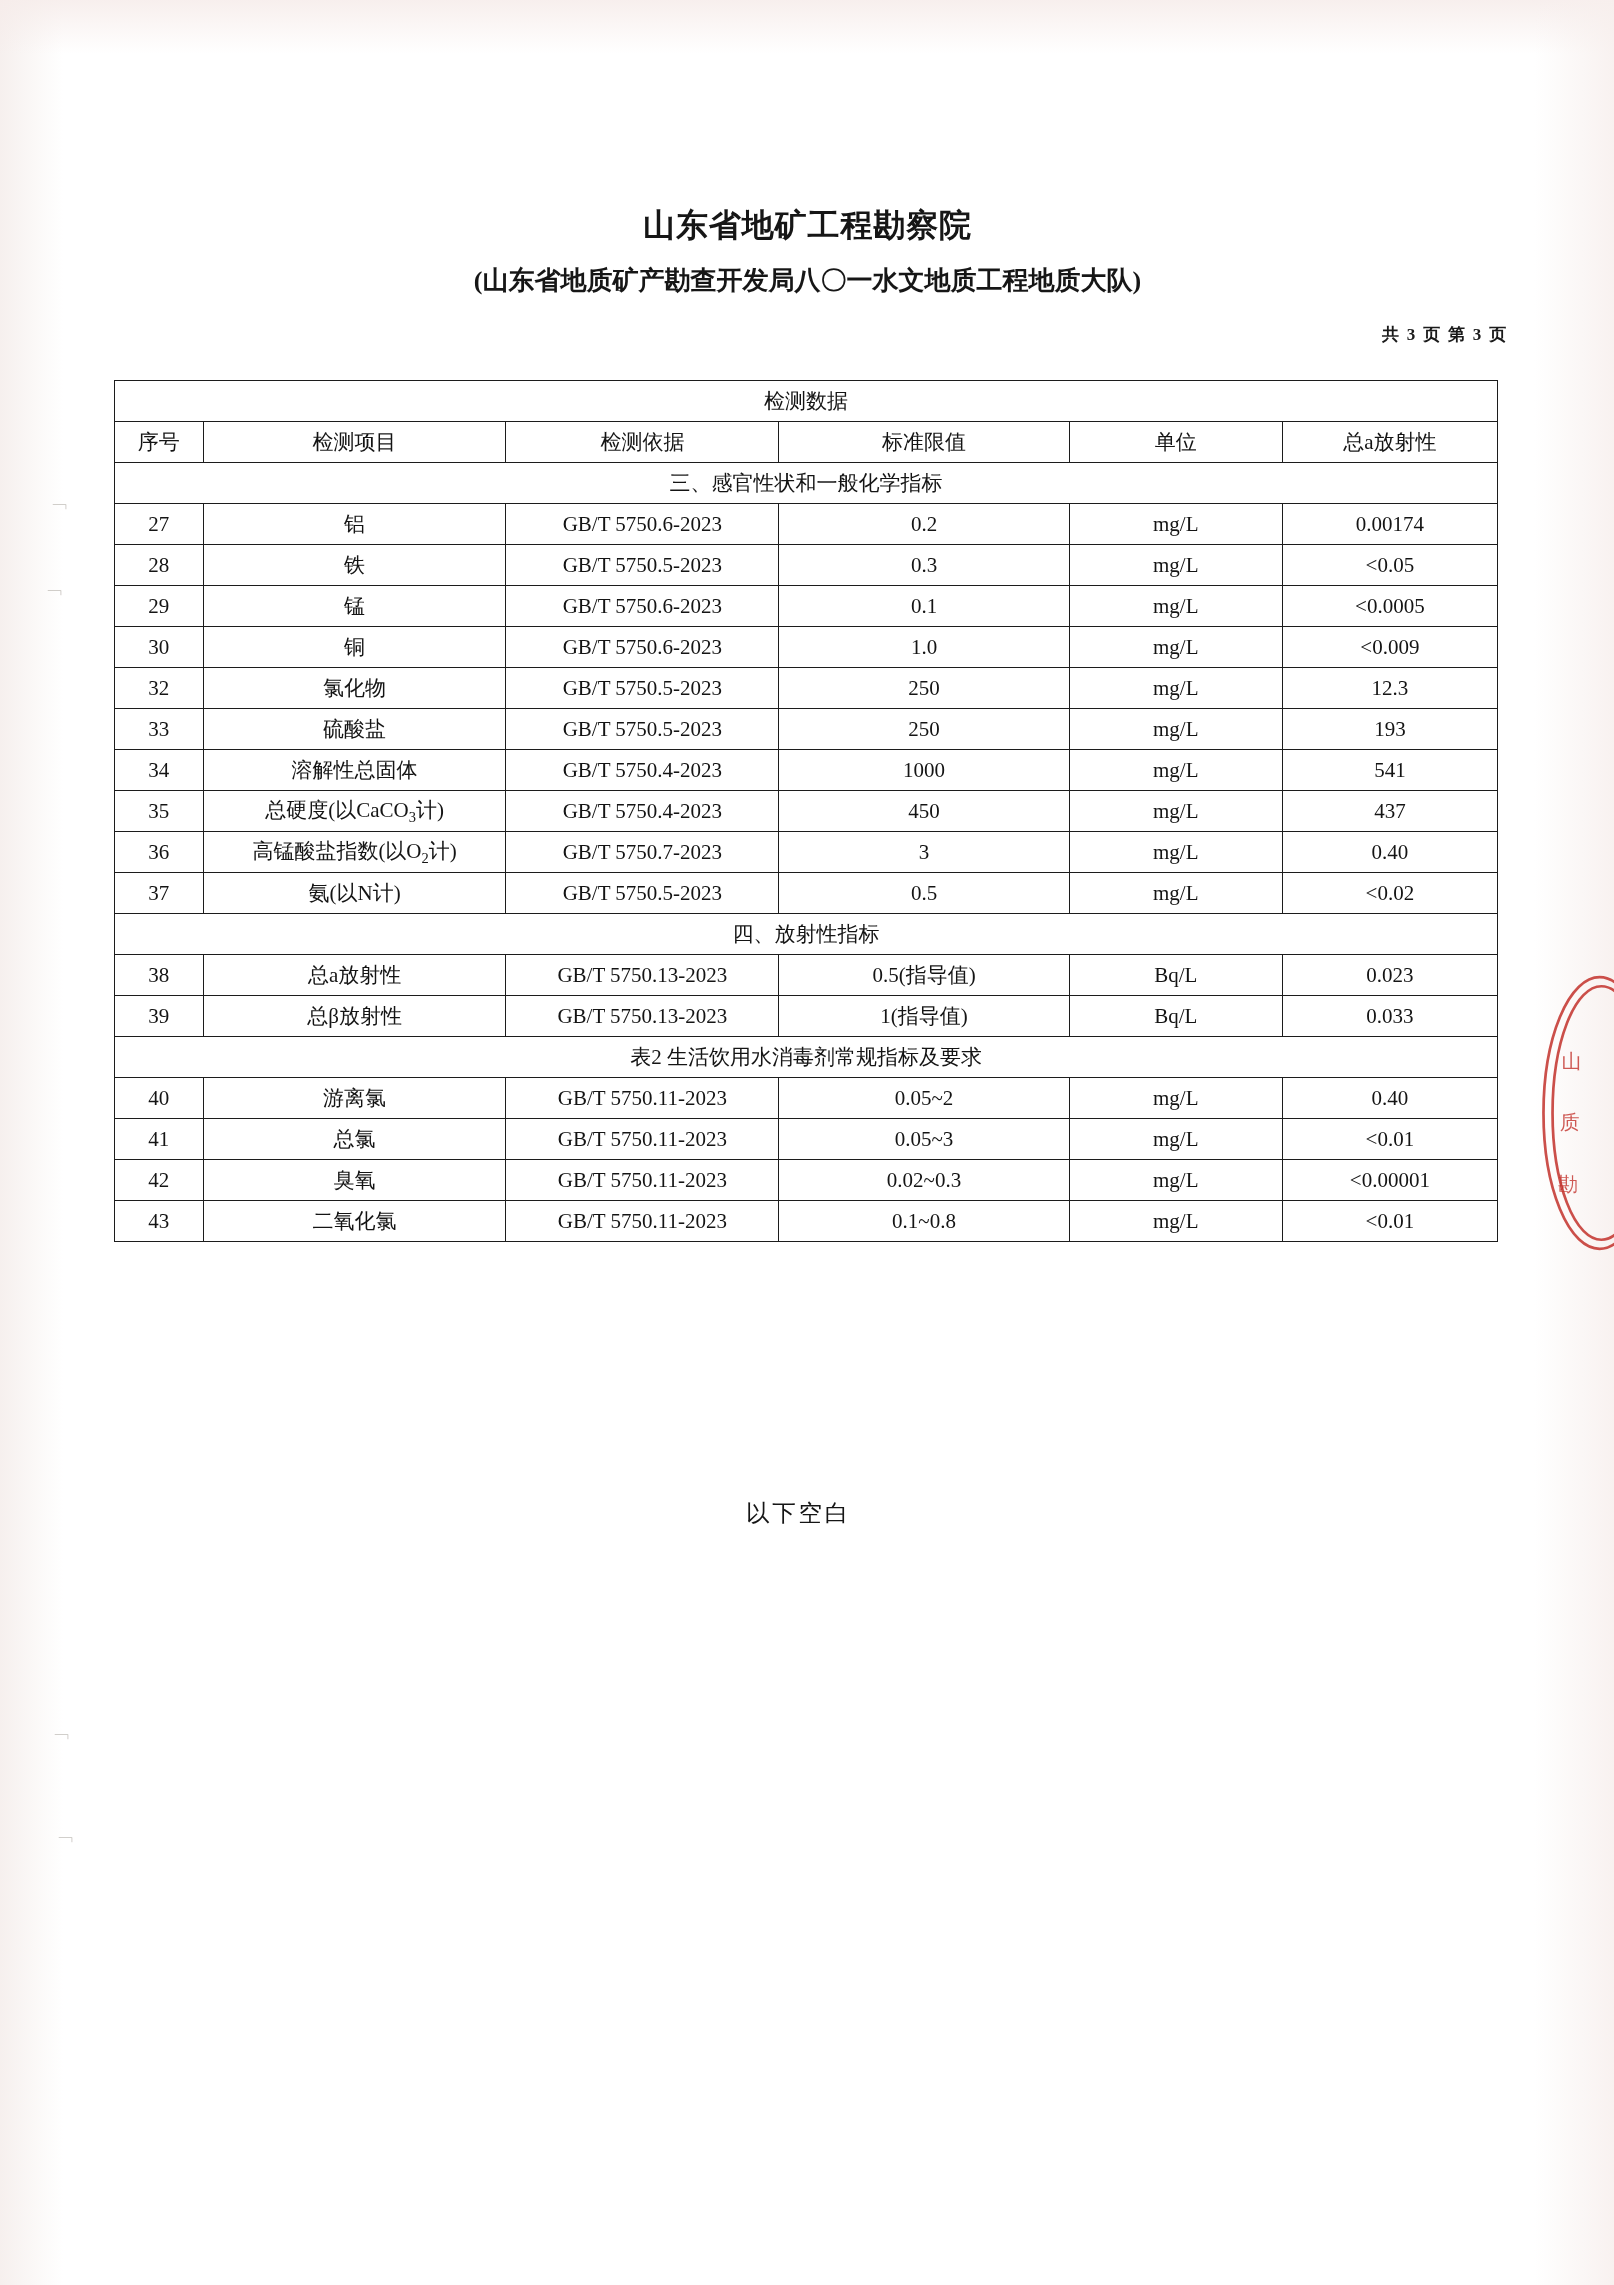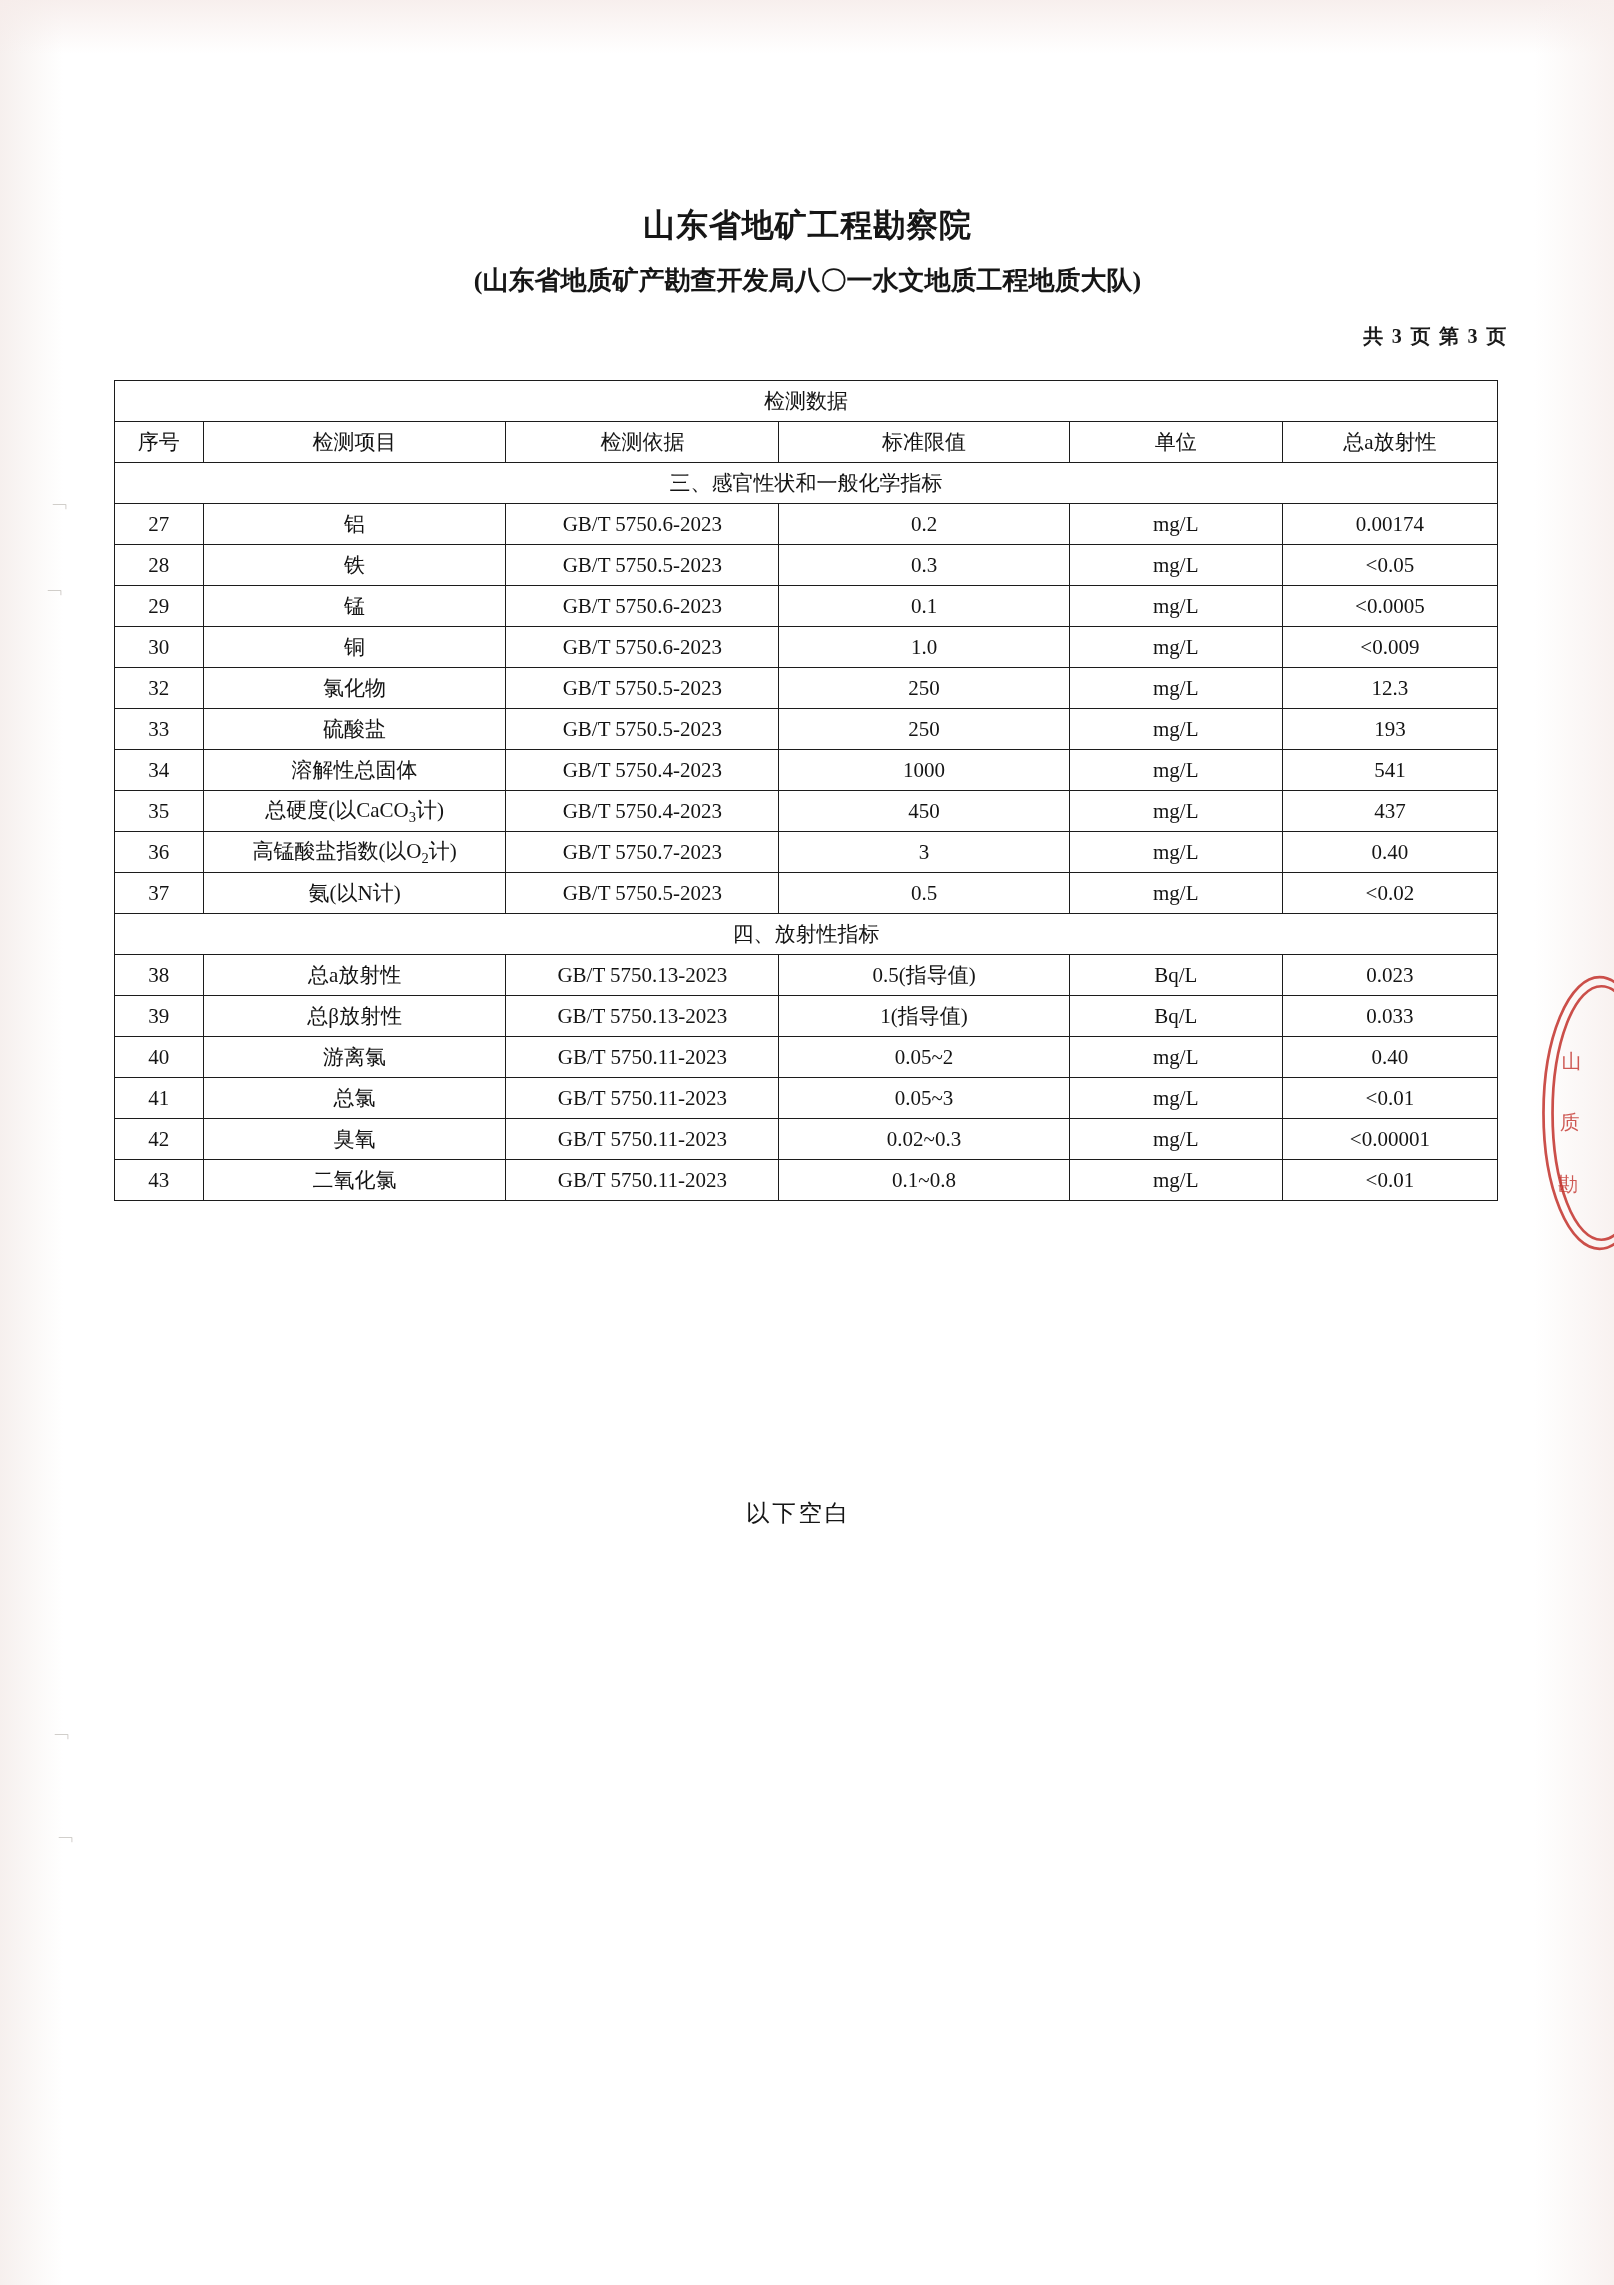--- a/index.html
+++ b/index.html
@@ -60,21 +60,21 @@
     font-weight: bold;
     font-size: 26px;
     margin-top: 14.5px;
     letter-spacing: 0px;
     color: #161616;
   }
   .page-count {
     position: absolute;
     right: 107px;
     top: 323px;
-    font-size: 20px;
+    font-size: 17px;
     font-weight: bold;
     letter-spacing: 1.8px;
     color: #1a1a1a;
   }
 
   table.report {
     position: absolute;
     left: 114px;
     top: 380px;
     width: 1384px;
@@ -280,20 +280,23 @@
           <td class="unit">Bq/L</td>
           <td>0.023</td>
         </tr>
         <tr class="data-row">
           <td>39</td>
           <td>总β放射性</td>
           <td class="std">GB/T 5750.13-2023</td>
           <td>1(指导值)</td>
           <td class="unit">Bq/L</td>
           <td>0.033</td>
+        </tr>
+        <tr class="section-row">
+          <td colspan="6">表2   生活饮用水消毒剂常规指标及要求</td>
         </tr>
         <tr class="data-row">
           <td>40</td>
           <td>游离氯</td>
           <td class="std">GB/T 5750.11-2023</td>
           <td>0.05~2</td>
           <td class="unit">mg/L</td>
           <td>0.40</td>
         </tr>
         <tr class="data-row">

